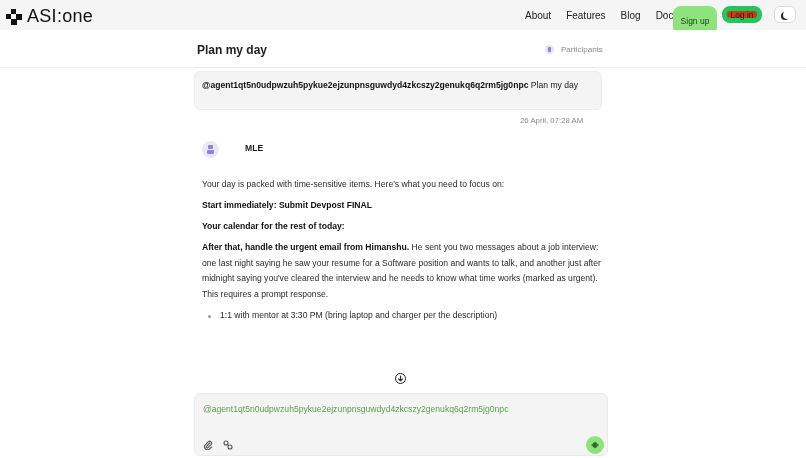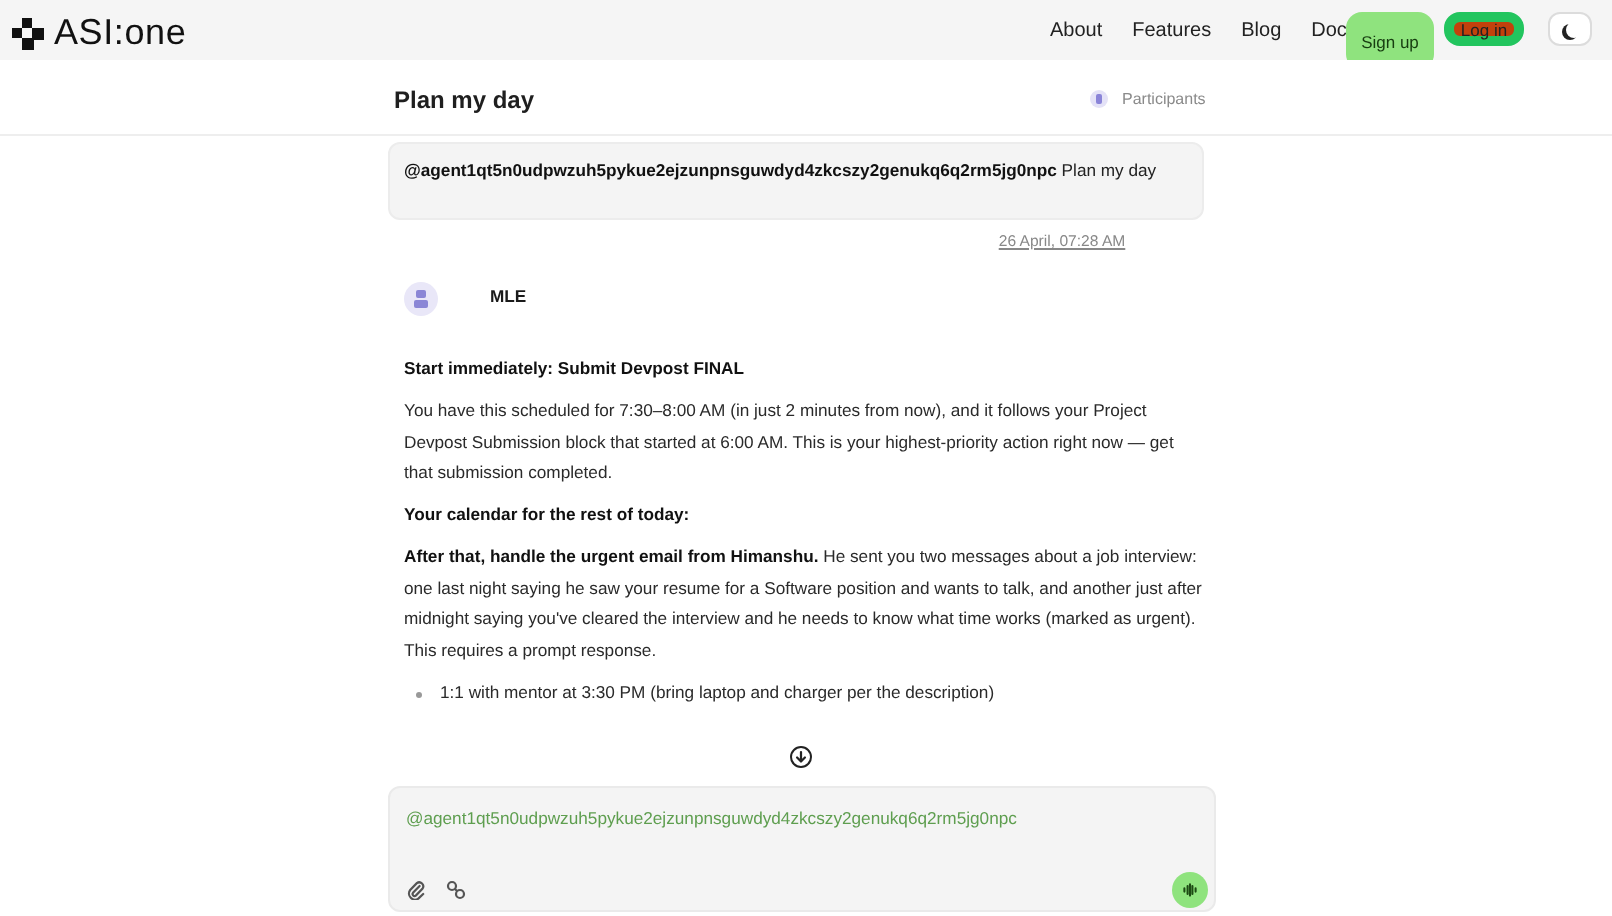--- a/index.html
+++ b/index.html
@@ -29,21 +29,21 @@
   .chat-header { position: absolute; left: 0; top: 30px; width: 806px; height: 38px; background: #fff; border-bottom: 1px solid #eeeeee; }
   .chat-title { position: absolute; left: 197px; top: 13px; font-size: 12px; font-weight: 700; color: #1f1f1f; }
   .participants { position: absolute; left: 545px; top: 15px; display: flex; align-items: center; gap: 7px; cursor: pointer; }
   .mini-avatar { width: 9px; height: 9px; border-radius: 50%; background: #e4e2f7; position: relative; }
   .mini-avatar::after { content: ""; position: absolute; left: 3px; top: 2px; width: 3px; height: 5px; background: #8a84d8; border-radius: 1px; }
   .participants-label { font-size: 8px; color: #8a8a8a; }
 
   
   .user-msg { position: absolute; left: 194px; top: 71px; width: 408px; height: 39px; background: #f4f4f4; border: 1px solid #ececec; border-radius: 6px; padding: 6px 7px; font-size: 8.6px; line-height: 15.5px; color: #222; }
   .user-msg .mention { font-weight: 700; color: #111; }
-  .timestamp { position: absolute; left: 480px; top: 116px; width: 102px; text-align: center; font-size: 7.8px; color: #888; text-decoration: underline; }
+  .timestamp { position: absolute; left: 520px; top: 116px; width: 102px; text-align: left; font-size: 7.8px; color: #888; }
 
   
   .agent-avatar { position: absolute; left: 202px; top: 141px; width: 17px; height: 17px; border-radius: 50%; background: #e9e7f8; }
   .agent-avatar::before { content: ""; position: absolute; left: 6px; top: 4px; width: 5px; height: 4px; background: #8b86d6; border-radius: 1px; }
   .agent-avatar::after { content: ""; position: absolute; left: 5px; top: 9px; width: 7px; height: 4px; background: #8b86d6; border-radius: 1px; }
   .agent-name { position: absolute; left: 225px; top: 143px; font-size: 8.6px; font-weight: 700; color: #1a1a1a; padding-left: 20px; }
 
   .agent-body { position: absolute; left: 202px; top: 177px; width: 400px; font-size: 8.6px; line-height: 15.5px; color: #2a2a2a; }
   .agent-body p { margin-bottom: 5.5px; }
   .agent-body b { color: #111; }
@@ -98,22 +98,22 @@
 
 <div class="user-msg">
   <span class="mention">@agent1qt5n0udpwzuh5pykue2ejzunpnsguwdyd4zkcszy2genukq6q2rm5jg0npc</span><span> Plan my day</span>
 </div>
 <div class="timestamp">26 April, 07:28 AM</div>
 
 <div class="agent-avatar"></div>
 <div class="agent-name">MLE</div>
 
 <div class="agent-body">
+  <p>Your day is packed with time-sensitive items. Here's what you need to focus on:</p>
   <p><b>Start immediately: Submit Devpost FINAL</b></p>
-  <p>You have this scheduled for 7:30–8:00 AM (in just 2 minutes from now), and it follows your Project Devpost Submission block that started at 6:00 AM. This is your highest-priority action right now — get that submission completed.</p>
   <p><b>Your calendar for the rest of today:</b></p>
   <p><b>After that, handle the urgent email from Himanshu.</b><span> He sent you two messages about a job interview: one last night saying he saw your resume for a Software position and wants to talk, and another just after midnight saying you've cleared the interview and he needs to know what time works (marked as urgent). This requires a prompt response.</span></p>
   <ul>
     <li>1:1 with mentor at 3:30 PM (bring laptop and charger per the description)</li>
   </ul>
 </div>
 
 <div class="scroll-down">
   <svg viewBox="0 0 10 10">
     <path d="M5 1.5 V8 M2.2 5.4 L5 8.2 L7.8 5.4" stroke="#222" stroke-width="1.6" fill="none" stroke-linecap="round" stroke-linejoin="round"></path>

